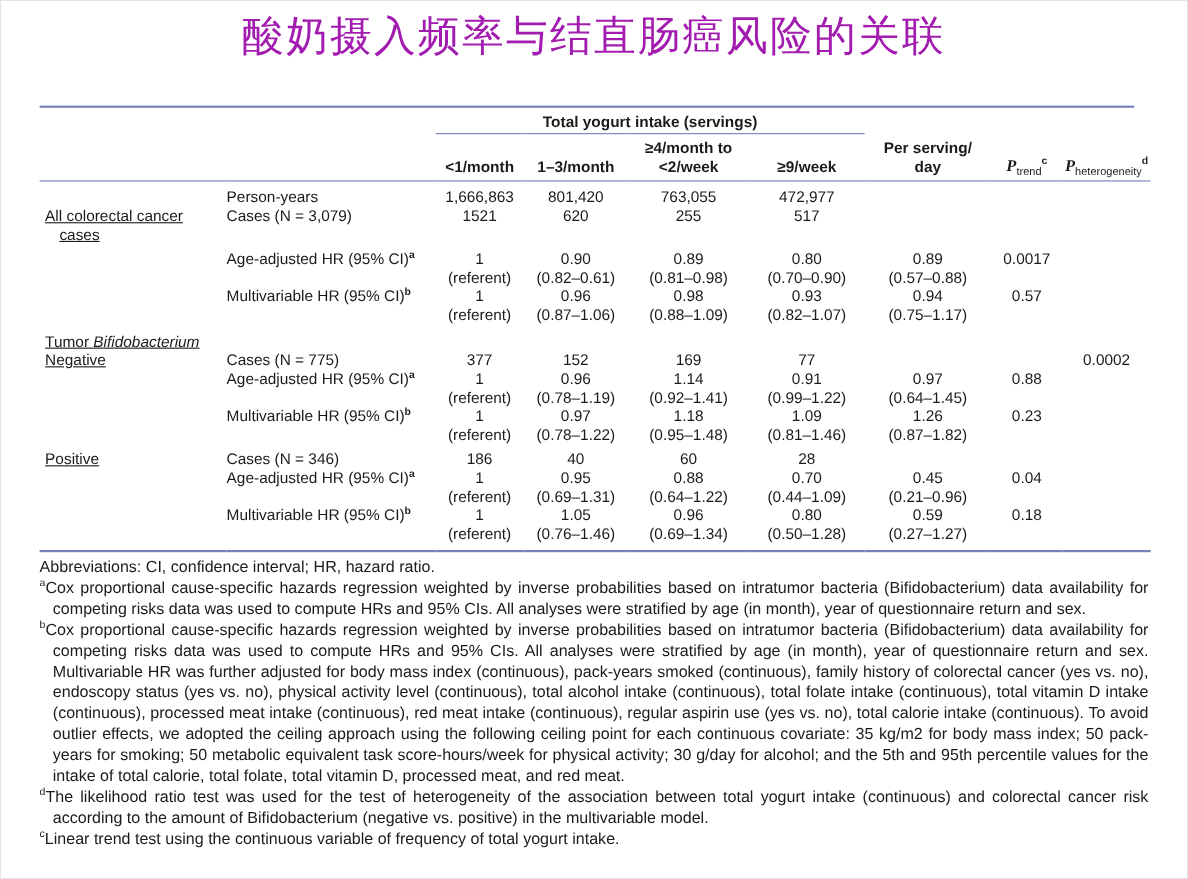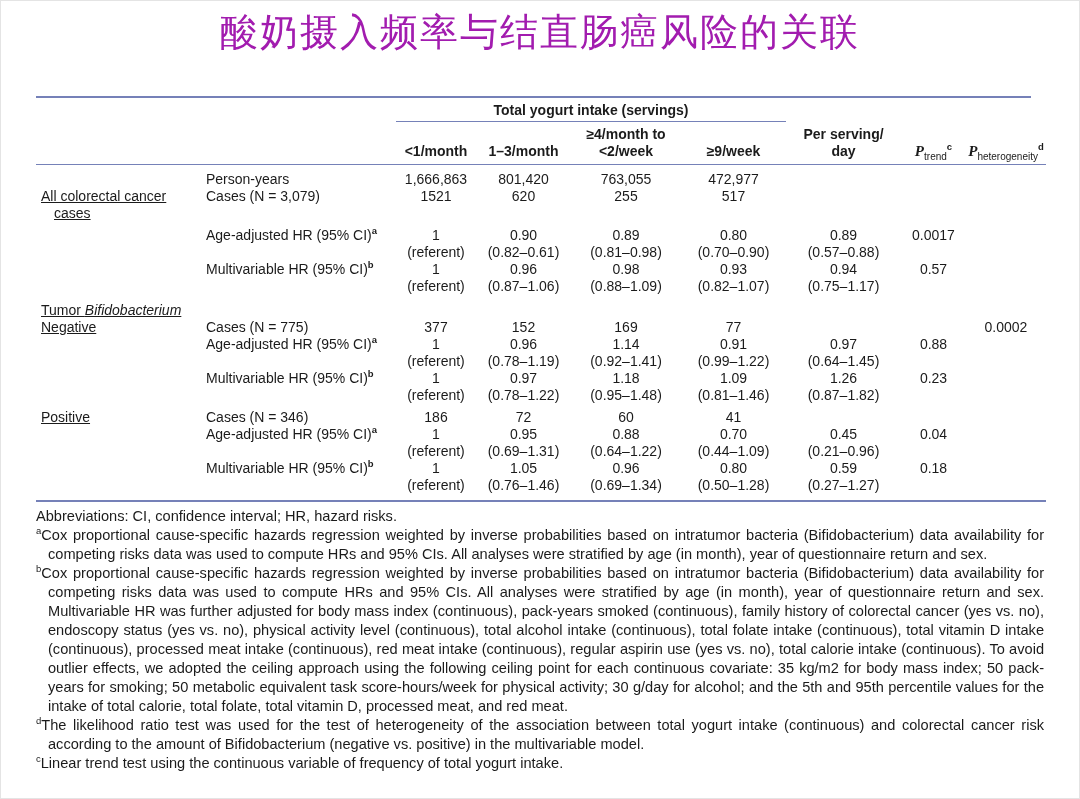--- a/index.html
+++ b/index.html
@@ -220,23 +220,23 @@
 (0.81–1.46)</td>
           <td class="num">1.26
 (0.87–1.82)</td>
           <td class="num">0.23</td>
           <td class="num"></td>
         </tr>
         <tr class="gap2">
           <td class="g">Positive</td>
           <td class="s">Cases (N = 346)</td>
           <td class="num">186</td>
-          <td class="num">72</td>
+          <td class="num">40</td>
           <td class="num">60</td>
-          <td class="num">41</td>
+          <td class="num">28</td>
           <td class="num"></td>
           <td class="num"></td>
           <td class="num"></td>
         </tr>
         <tr>
           <td class="g"></td>
           <td class="s"><span>Age-adjusted HR (95% CI)</span><sup class="fm">a</sup></td>
           <td class="num">1
 (referent)</td>
           <td class="num">0.95
@@ -264,20 +264,20 @@
           <td class="num">0.59
 (0.27–1.27)</td>
           <td class="num">0.18</td>
           <td class="num"></td>
         </tr>
       </tbody>
     </table>
   </div>
 
   <div class="footnotes">
-    <p>Abbreviations: CI, confidence interval; HR, hazard risks.</p>
+    <p>Abbreviations: CI, confidence interval; HR, hazard ratio.</p>
     <p class="fn j"><sup>a</sup><span>Cox proportional cause-specific hazards regression weighted by inverse probabilities based on intratumor bacteria (Bifidobacterium) data availability for competing risks data was used to compute HRs and 95% CIs. All analyses were stratified by age (in month), year of questionnaire return and sex.</span></p>
     <p class="fn j"><sup>b</sup><span>Cox proportional cause-specific hazards regression weighted by inverse probabilities based on intratumor bacteria (Bifidobacterium) data availability for competing risks data was used to compute HRs and 95% CIs. All analyses were stratified by age (in month), year of questionnaire return and sex. Multivariable HR was further adjusted for body mass index (continuous), pack-years smoked (continuous), family history of colorectal cancer (yes vs. no), endoscopy status (yes vs. no), physical activity level (continuous), total alcohol intake (continuous), total folate intake (continuous), total vitamin D intake (continuous), processed meat intake (continuous), red meat intake (continuous), regular aspirin use (yes vs. no), total calorie intake (continuous). To avoid outlier effects, we adopted the ceiling approach using the following ceiling point for each continuous covariate: 35 kg/m2 for body mass index; 50 pack-years for smoking; 50 metabolic equivalent task score-hours/week for physical activity; 30 g/day for alcohol; and the 5th and 95th percentile values for the intake of total calorie, total folate, total vitamin D, processed meat, and red meat.</span></p>
     <p class="fn j"><sup>d</sup><span>The likelihood ratio test was used for the test of heterogeneity of the association between total yogurt intake (continuous) and colorectal cancer risk according to the amount of Bifidobacterium (negative vs. positive) in the multivariable model.</span></p>
     <p class="fn"><sup>c</sup><span>Linear trend test using the continuous variable of frequency of total yogurt intake.</span></p>
   </div>
 
 </div>
 
 </body></html>

